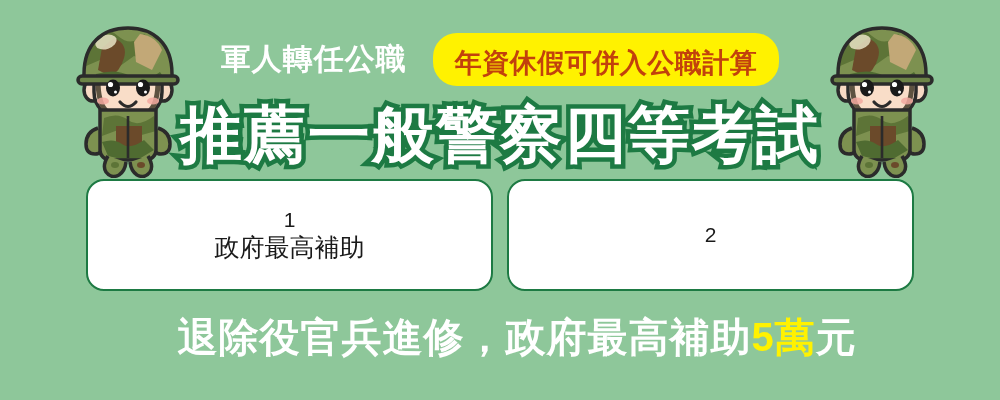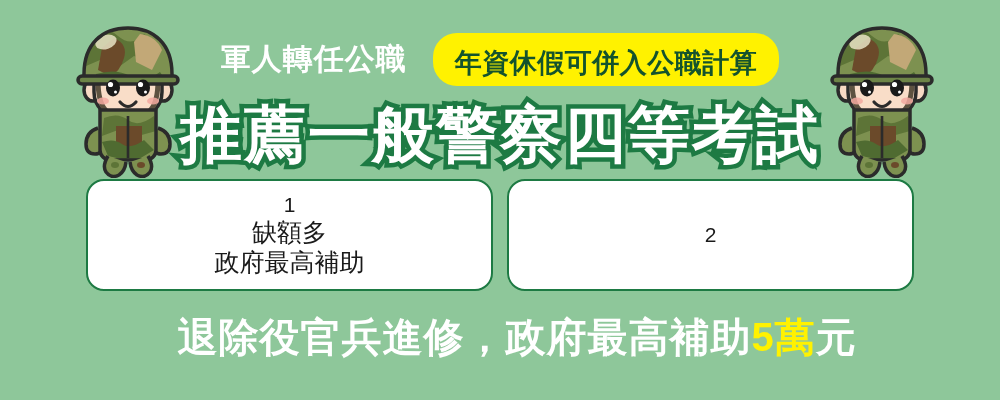--- a/index.html
+++ b/index.html
@@ -48,21 +48,21 @@
   .kicker {
     font-size: 30px;
     font-weight: bold;
     color: #ffffff;
     letter-spacing: 1px;
     white-space: nowrap;
     line-height: 1;
   }
   .badge {
     background: #fff200;
-    color: #14532d;
+    color: #c2410c;
     font-size: 27px;
     font-weight: bold;
     letter-spacing: 0.5px;
     white-space: nowrap;
     border-radius: 24px;
     padding: 17px 22px 9px 22px;
     line-height: 1;
   }
 
   
@@ -258,21 +258,20 @@
   <div class="header-row">
     <div class="kicker">軍人轉任公職</div>
     <div class="badge">年資休假可併入公職計算</div>
   </div>
 
   <div class="title">推薦一般警察四等考試</div>
 
   <div class="cards">
     <div class="card">
       <div class="card-num">1</div>
-      <div class="card-line">缺額多</div>
       <div class="card-line">政府最高補助</div>
     </div>
     <div class="card">
       <div class="card-num">2</div>
     </div>
   </div>
 
   <div class="footer">
     <span>退除役官兵進修，政府最高補助</span><span class="hl">5萬</span><span>元</span>
   </div>

